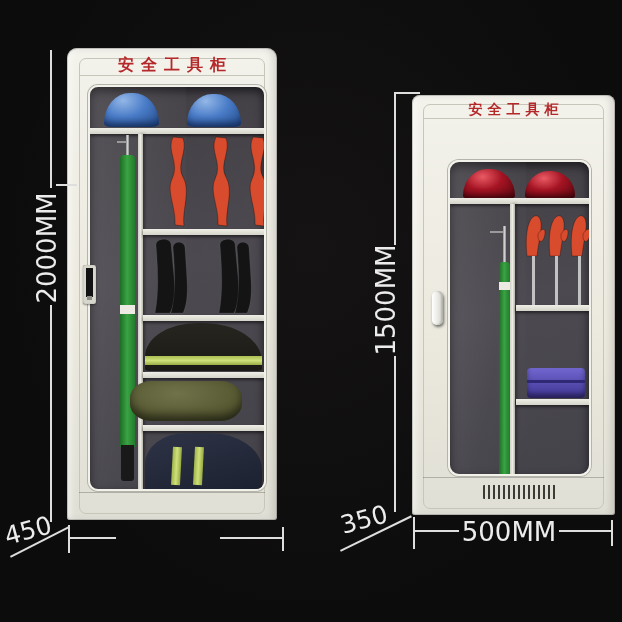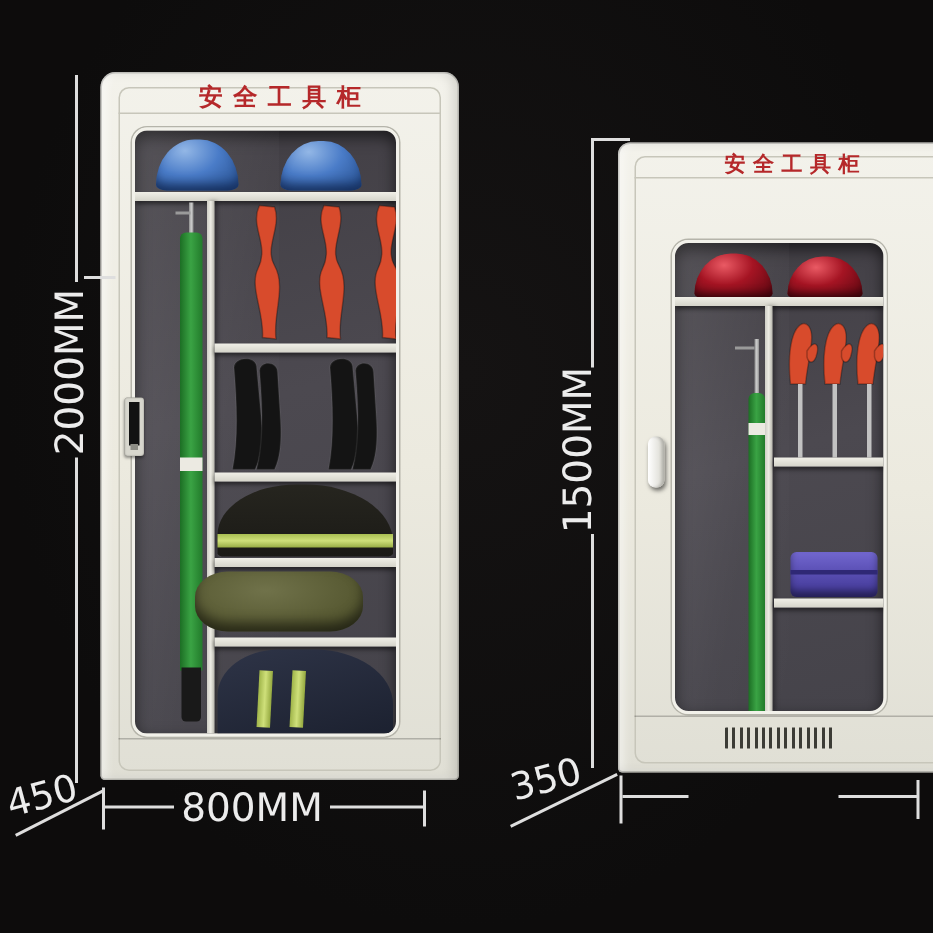--- a/index.html
+++ b/index.html
@@ -3,21 +3,21 @@
 <meta charset="utf-8">
 <style>
   html,body{margin:0;padding:0;background:#000;}
   #stage{position:relative;width:622px;height:622px;overflow:hidden;
          background:radial-gradient(ellipse at 50% 40%, #151313 0%, var(--background,#0d0c0c) 70%);
          font-family:"DejaVu Sans","Liberation Sans",sans-serif;}
   .abs{position:absolute;}
 
   
   .cabinet{position:absolute;background:linear-gradient(180deg,#f3f2eb 0%,var(--cabinet-body,#eceadf) 55%,#e0dfd5 100%);
-           box-shadow:inset 0 0 0 1px rgba(0,0,0,.18), inset -4px 0 7px rgba(0,0,0,.12), inset 4px 0 6px rgba(255,255,255,.5);padding-left:29px;}
+           box-shadow:inset 0 0 0 1px rgba(0,0,0,.18), inset -4px 0 7px rgba(0,0,0,.12), inset 4px 0 6px rgba(255,255,255,.5);}
   .inner-frame{position:absolute;border:1px solid #c7c6ba;border-radius:7px;}
   .sign{position:absolute;left:0;right:0;text-align:center;color:var(--sign-red,#b5282a);font-weight:bold;}
   .sign-underline{position:absolute;height:1px;background:#c7c6ba;}
   .glass{position:absolute;border:2px solid #f2f1ea;overflow:hidden;
          background:linear-gradient(165deg,#413e44 0%,var(--interior-dark,#4c4950) 45%,#45434a 100%);
          box-shadow:inset 0 4px 10px rgba(0,0,0,.6), 0 0 0 1px #b5b4aa;}
   .reflection{position:absolute;left:0;top:0;bottom:0;width:55%;
               background:linear-gradient(100deg,rgba(255,255,255,.10),rgba(255,255,255,.02) 60%,transparent);}
   .shelf{position:absolute;height:6px;background:linear-gradient(180deg,#f0efe7,#d5d4ca);box-shadow:0 2px 3px rgba(0,0,0,.5);}
   .divider{position:absolute;width:5px;background:linear-gradient(90deg,#cfcec6,#edece4 50%,#b7b6ac);box-shadow:2px 0 3px rgba(0,0,0,.35);}
@@ -181,33 +181,33 @@
     <div class="seam" style="left:11px;right:11px;top:382px;"></div>
   </div>
 
   <div class="dim-line" style="left:50px;top:50px;width:2px;height:138px;"></div>
   <div class="dim-line" style="left:56px;top:184px;width:21px;height:2px;"></div>
   <div class="dim-text rot" style="left:-13px;top:234px;">2000MM</div>
   <div class="dim-line" style="left:50px;top:305px;width:2px;height:217px;"></div>
 
   <div class="dim-line" style="left:68px;top:525px;width:2px;height:28px;"></div>
   <div class="dim-line" style="left:70px;top:537px;width:46px;height:2px;"></div>
-  <div class="dim-text" style="left:118px;top:524px;width:100px;">800MM</div>
   <div class="dim-line" style="left:220px;top:537px;width:62px;height:2px;"></div>
   <div class="dim-line" style="left:282px;top:527px;width:2px;height:24px;"></div>
 
   <div class="dim-text skew" style="left:0px;top:516px;width:56px;">450</div>
   <div class="dim-line diag" style="left:10px;top:556px;width:65px;height:2px;transform:rotate(-27deg);"></div>
 
   <div class="dim-line" style="left:395px;top:92px;width:25px;height:2px;"></div>
   <div class="dim-line" style="left:394px;top:92px;width:2px;height:153px;"></div>
   <div class="dim-text rot" style="left:326px;top:286px;">1500MM</div>
   <div class="dim-line" style="left:394px;top:356px;width:2px;height:156px;"></div>
 
   <div class="dim-line" style="left:413px;top:517px;width:2px;height:32px;"></div>
   <div class="dim-line" style="left:415px;top:530px;width:44px;height:2px;"></div>
+  <div class="dim-text" style="left:459px;top:517px;width:100px;">500MM</div>
   <div class="dim-line" style="left:559px;top:530px;width:53px;height:2px;"></div>
   <div class="dim-line" style="left:611px;top:520px;width:2px;height:26px;"></div>
 
   <div class="dim-text skew" style="left:334px;top:505px;width:60px;">350</div>
   <div class="dim-line diag" style="left:340px;top:550px;width:79px;height:2px;transform:rotate(-26deg);"></div>
 
 </div>
 
 </body></html>

